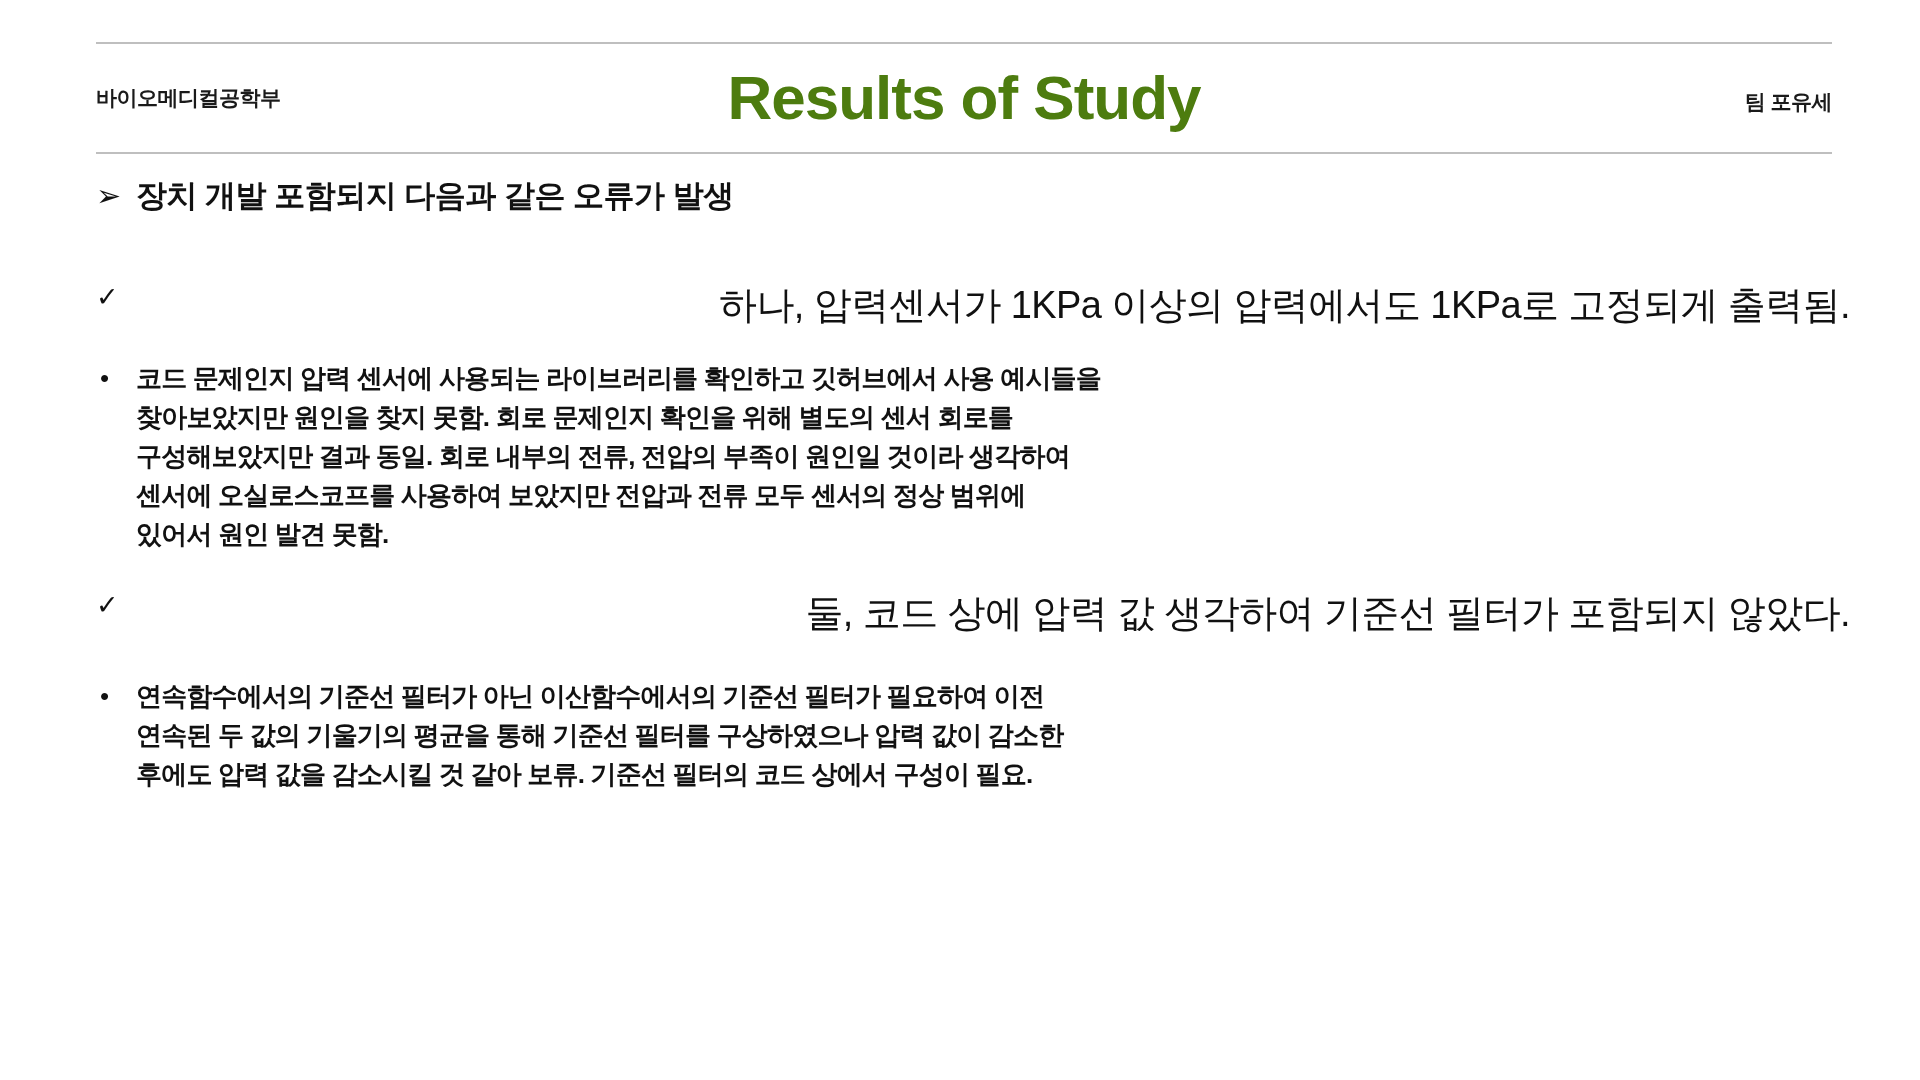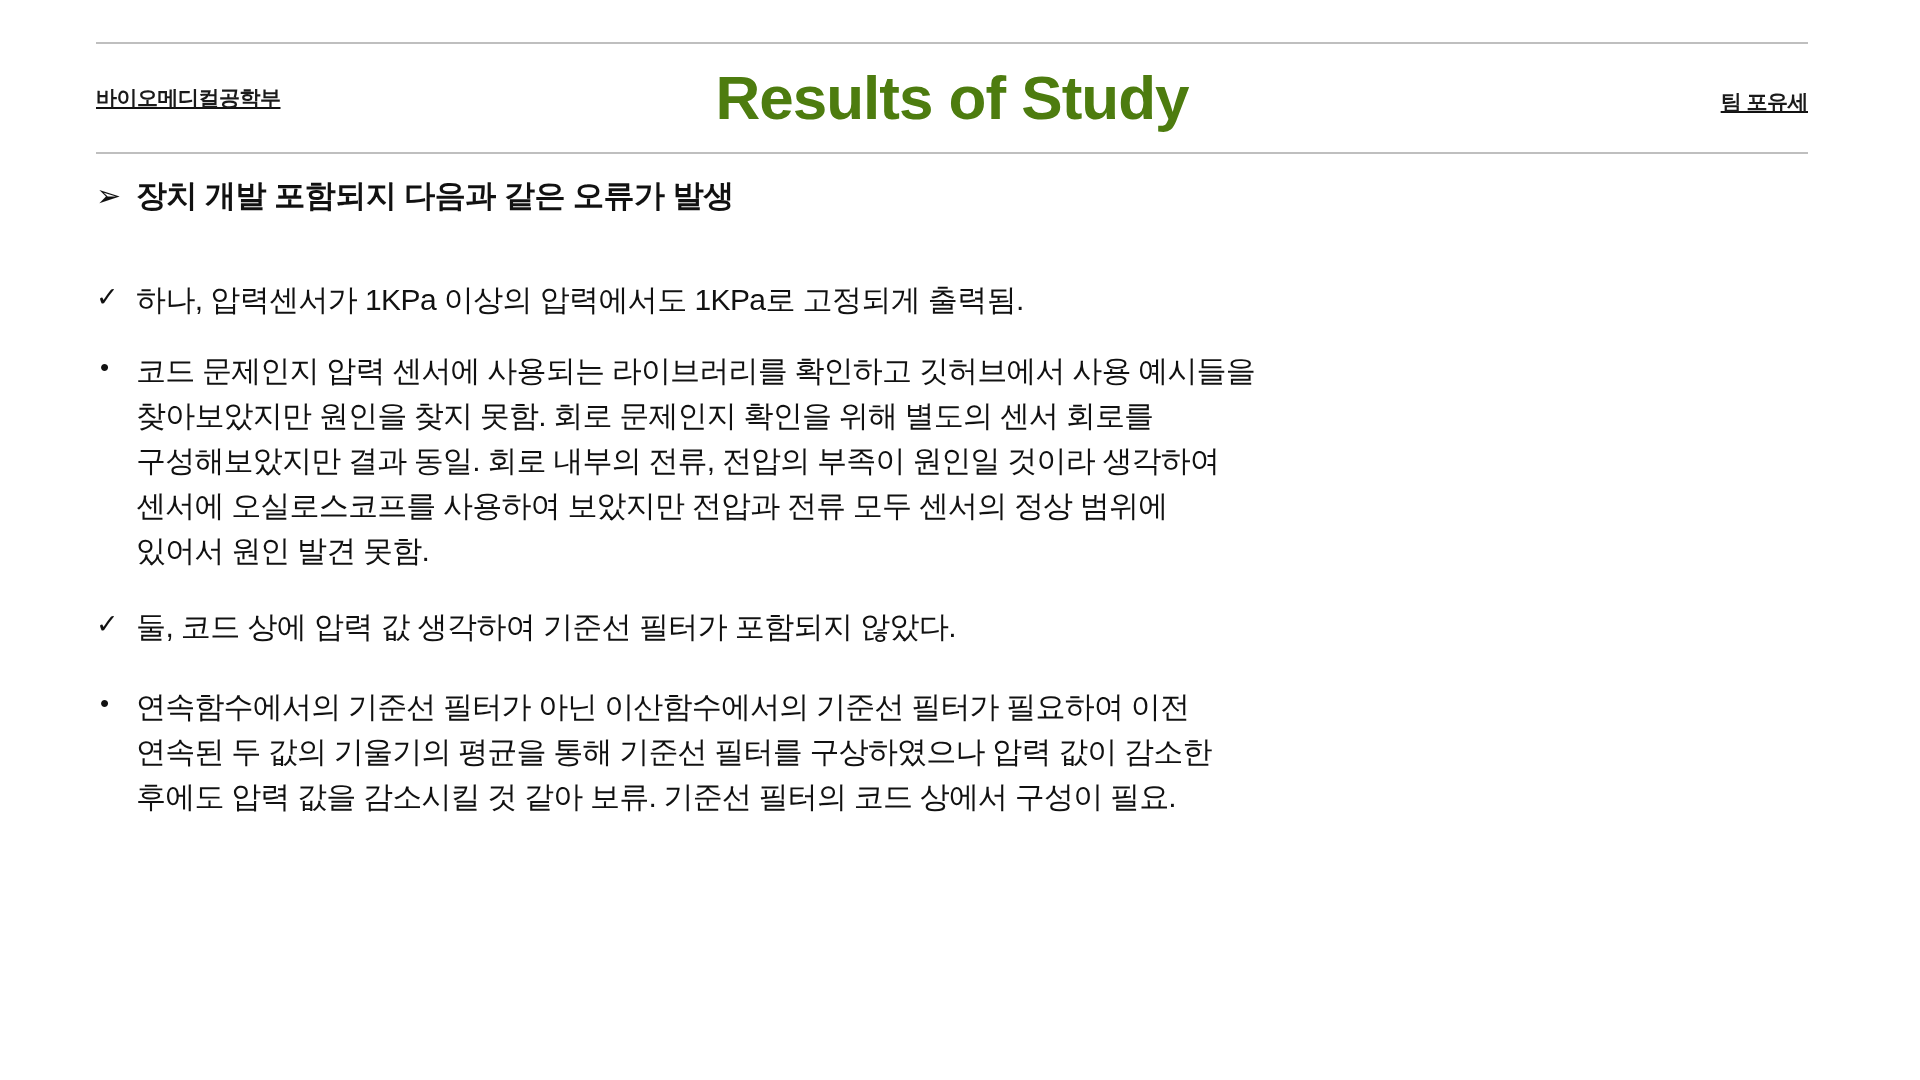--- a/index.html
+++ b/index.html
@@ -19,29 +19,28 @@
     width: 1920px;
     height: 1080px;
     box-sizing: border-box;
   }
 
   
   .header {
     position: absolute;
     top: 42px;
     left: 96px;
-    right: 112px;
+    right: 88px;
     height: 112px;
     border-top: 2px solid #bfbfbf;
     border-bottom: 2px solid #bfbfbf;
     box-sizing: border-box;
     display: flex;
     align-items: center;
     justify-content: space-between;
-    text-decoration: underline;
   }
   .header-left {
     font-size: 21px;
     font-weight: 700;
     color: #1a1a1a;
     white-space: nowrap;
     flex: 0 0 auto;
     letter-spacing: -0.5px;
   }
   .header-title {
@@ -113,40 +112,41 @@
   .lvl-check {
     margin-bottom: 26px;
   }
   .lvl-check .marker {
     width: 40px;
     font-size: 27px;
     font-weight: 400;
     line-height: 1.45;
   }
   .lvl-check .text {
-    font-size: 30px;
+    font-size: 38px;
     font-weight: 400;
     letter-spacing: -0.6px;
     line-height: 1.45;
+    text-align: right;
   }
 
   
   .lvl-bullet {
     margin-bottom: 22px;
   }
   .lvl-bullet .marker {
     width: 40px;
     font-size: 26px;
     line-height: 1.5;
     padding-left: 4px;
     box-sizing: border-box;
   }
   .lvl-bullet .text {
-    font-size: 30px;
-    font-weight: 400;
+    font-size: 26px;
+    font-weight: 700;
     letter-spacing: -0.8px;
     line-height: 1.5;
     white-space: pre-line;
   }
 
   .spacer-sm { height: 10px; }
 </style>
 </head>
 <body>
 

